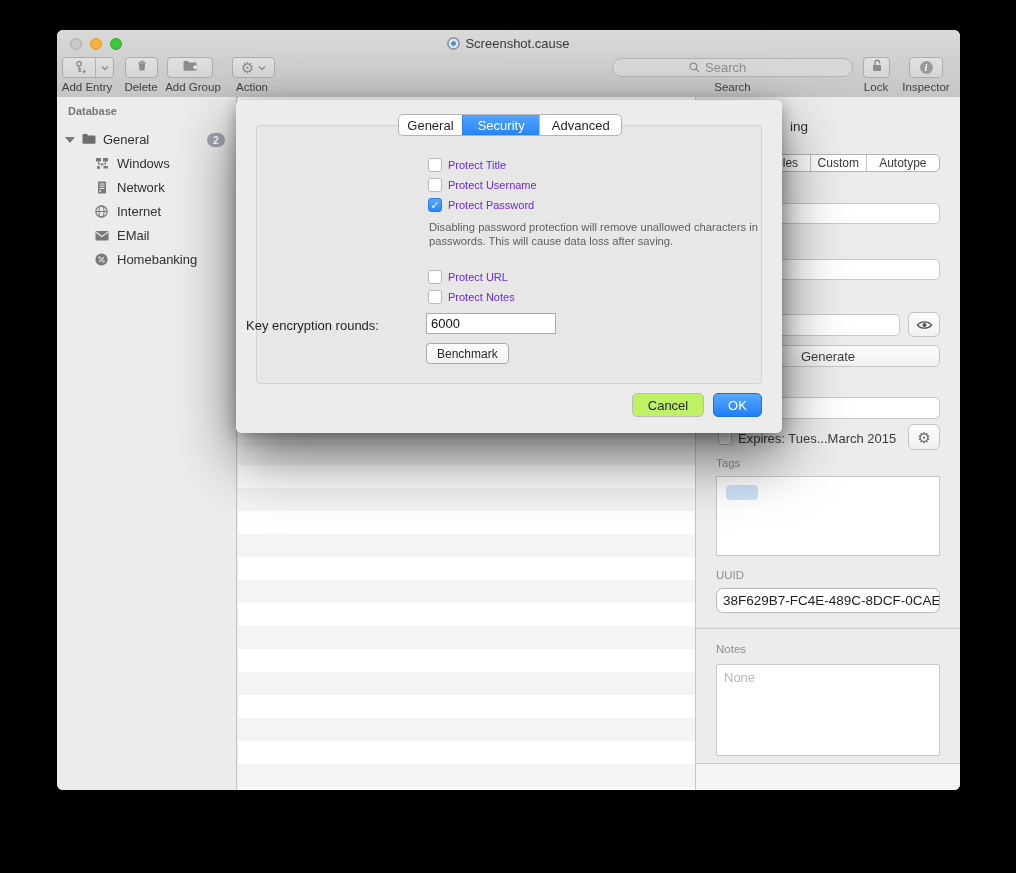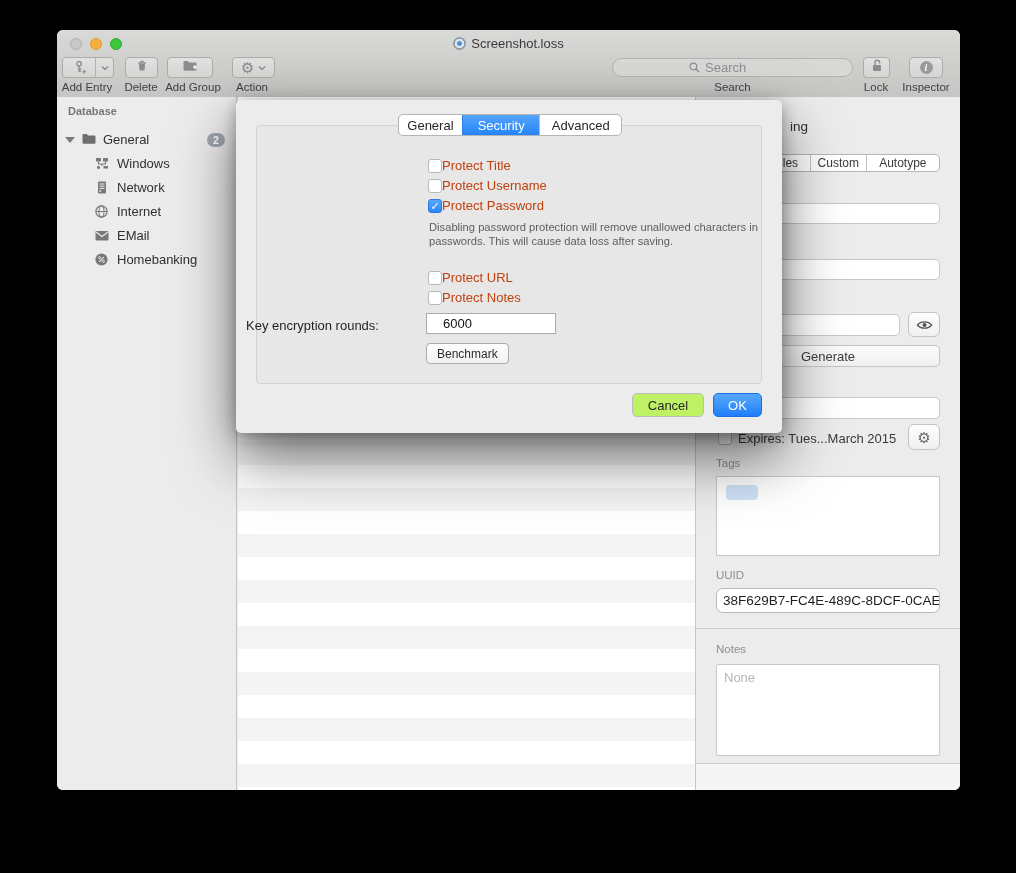--- a/index.html
+++ b/index.html
@@ -85,26 +85,26 @@
        box-shadow:0 25px 60px rgba(0,0,0,.55),0 4px 16px rgba(0,0,0,.33)}
   #dlg-group{position:absolute;left:20px;top:25px;width:506px;height:259px;box-sizing:border-box;
        background:#e7e7e7;border:1px solid #d2d2d2;border-radius:4px}
   #dlg-tabs{position:absolute;left:162px;top:14px;width:224px;height:22px;display:flex;
        background:#fff;border:1px solid #b4b4b4;border-radius:5px;box-sizing:border-box;overflow:hidden;z-index:2}
   #dlg-tabs span{font-size:13px;color:#262626;display:flex;align-items:center;justify-content:center;
        border-left:1px solid #bcbcbc}
   #dlg-tabs span:first-child{border-left:none}
   #dlg-tabs span.sel{background:linear-gradient(#55a5fc,#2384f9);color:#fff;border-left-color:#2e7fe4}
   .dcb-row{position:absolute;left:192px;display:flex;align-items:center}
-  .dcb-row .dlbl{font-size:13px;color:#c2410c;margin-left:0}
+  .dcb-row .dlbl{font-size:11px;color:#6d28d9;margin-left:6px}
   #dlg-warning{position:absolute;left:193px;top:121px;width:344px;font-size:11.2px;line-height:13.5px;color:#5e5e5e}
   #rounds-label{position:absolute;left:10px;top:218px;width:174px;text-align:left;font-size:13px;color:#1f1f1f}
   #rounds-input{position:absolute;left:190px;top:213px;width:130px;height:21px;box-sizing:border-box;
        background:#fff;border:1px solid #ababab;font:13px "Liberation Sans",sans-serif;color:#111;
-       padding:0 16px;outline:none}
+       padding:0 4px;outline:none}
   #benchmark-btn{position:absolute;left:190px;top:243px;height:19px;padding:0 10px;
        background:linear-gradient(#fdfdfd,#f2f2f2);border:1px solid #ababab;border-radius:4px;
        font-size:12px;color:#2c2c2c;display:flex;align-items:center}
   #cancel-btn{position:absolute;left:396px;top:293px;width:72px;height:24px;box-sizing:border-box;
        background:#bef264;border:1px solid #bcbcbc;border-radius:5px;font-size:13px;color:#262626;
        display:flex;align-items:center;justify-content:center}
   #ok-btn{position:absolute;left:477px;top:293px;width:49px;height:24px;box-sizing:border-box;
        background:linear-gradient(#58a8fc,#1f7ef9);border:1px solid #1c6fe0;border-radius:5px;
        font-size:13px;color:#fff;display:flex;align-items:center;justify-content:center}
 </style>
@@ -112,21 +112,21 @@
 <body>
 
 <div id="win">
 
   <div id="hdr">
     <div class="tl" style="left:13px;background:#c8c8c8;border:1px solid #aeaeae"></div>
     <div class="tl" style="left:33px;background:#f6b13c;border:1px solid #dd9c2f"></div>
     <div class="tl" style="left:53px;background:#3dc73d;border:1px solid #2fae31"></div>
 
     <div id="title-wrap">
-      <span id="proxy-icon"></span><span>Screenshot.loss</span>
+      <span id="proxy-icon"></span><span>Screenshot.cause</span>
     </div>
 
     <div class="tbtn" style="left:5px;width:52px;padding:0">
       <span style="width:33px;display:flex;justify-content:center">
         <svg class="ticon" width="15" height="15" viewBox="0 0 16 16">
           <circle cx="7.5" cy="4" r="2.4"></circle>
             <path d="M7.5 6.4 V12.5 M7.5 9.6 h2.4 M7.5 12 h2"></path>
           <path d="M11 12.5 h4 M13 10.5 v4" stroke-width="1.2"></path>
         </svg>
       </span>

